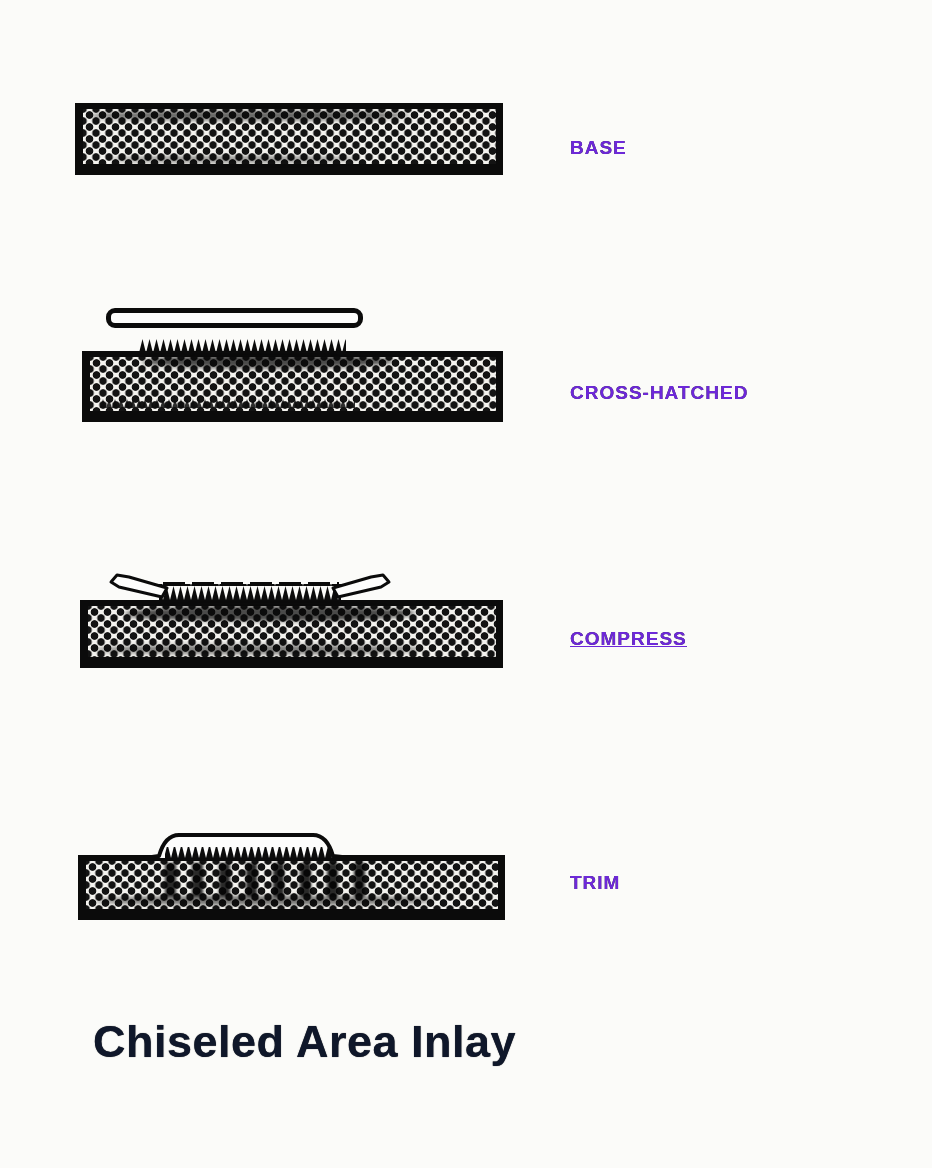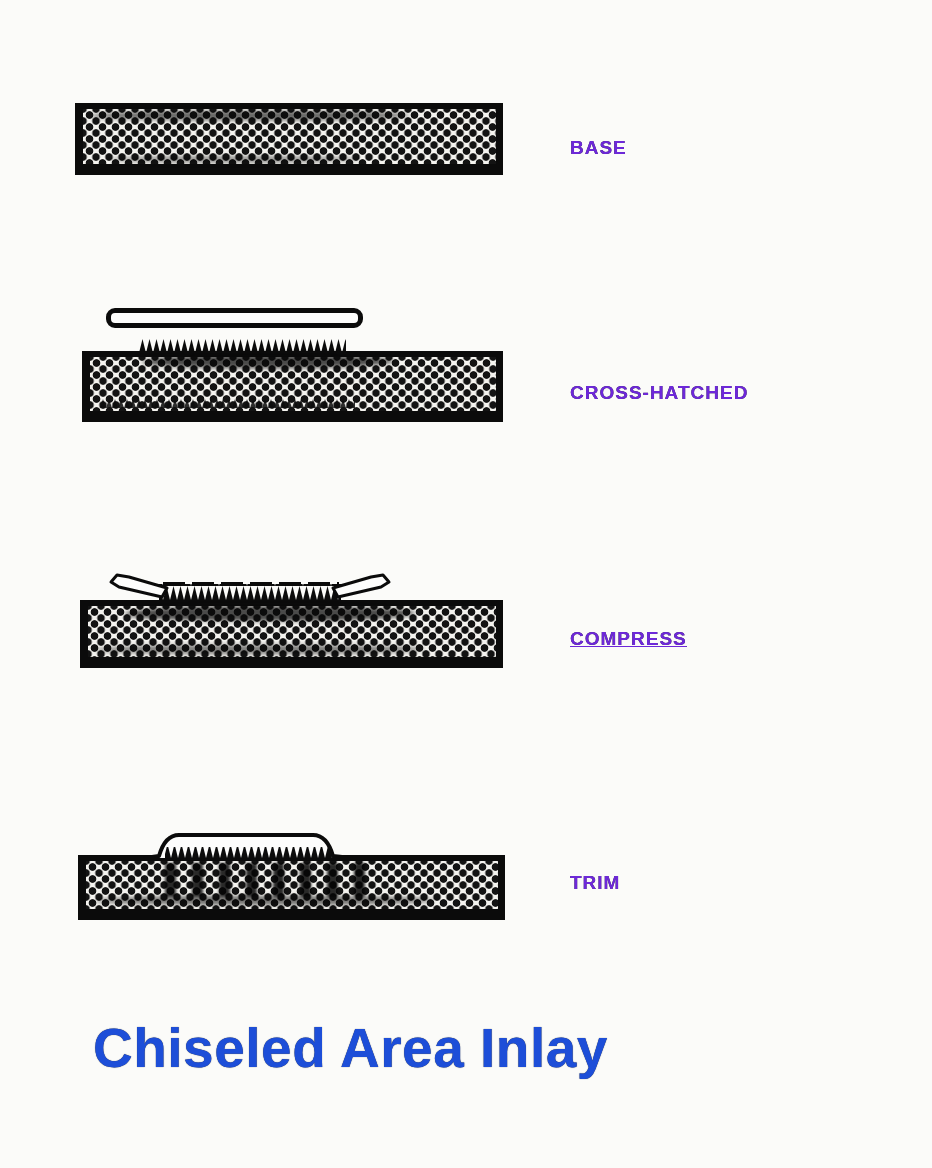--- a/index.html
+++ b/index.html
@@ -54,23 +54,23 @@
     font-size:19px;
     letter-spacing:1px;
     color:#6d28d9;
     text-shadow:0 0 0.6px #222;
     white-space:nowrap;
   }
   .page-title{
     position:absolute;
     left:93px; top:1016px;
     font-weight:700;
-    font-size:55px;
+    font-size:45px;
     letter-spacing:0.5px;
-    color:#1d4ed8;
+    color:#0f172a;
     text-shadow:0 0 0.8px #222;
     white-space:nowrap;
   }
 </style>
 </head>
 <body>
 
 <svg width="0" height="0" style="position:absolute" aria-hidden="true">
   <defs>
     <pattern id="zig" width="7" height="14" patternUnits="userSpaceOnUse">

